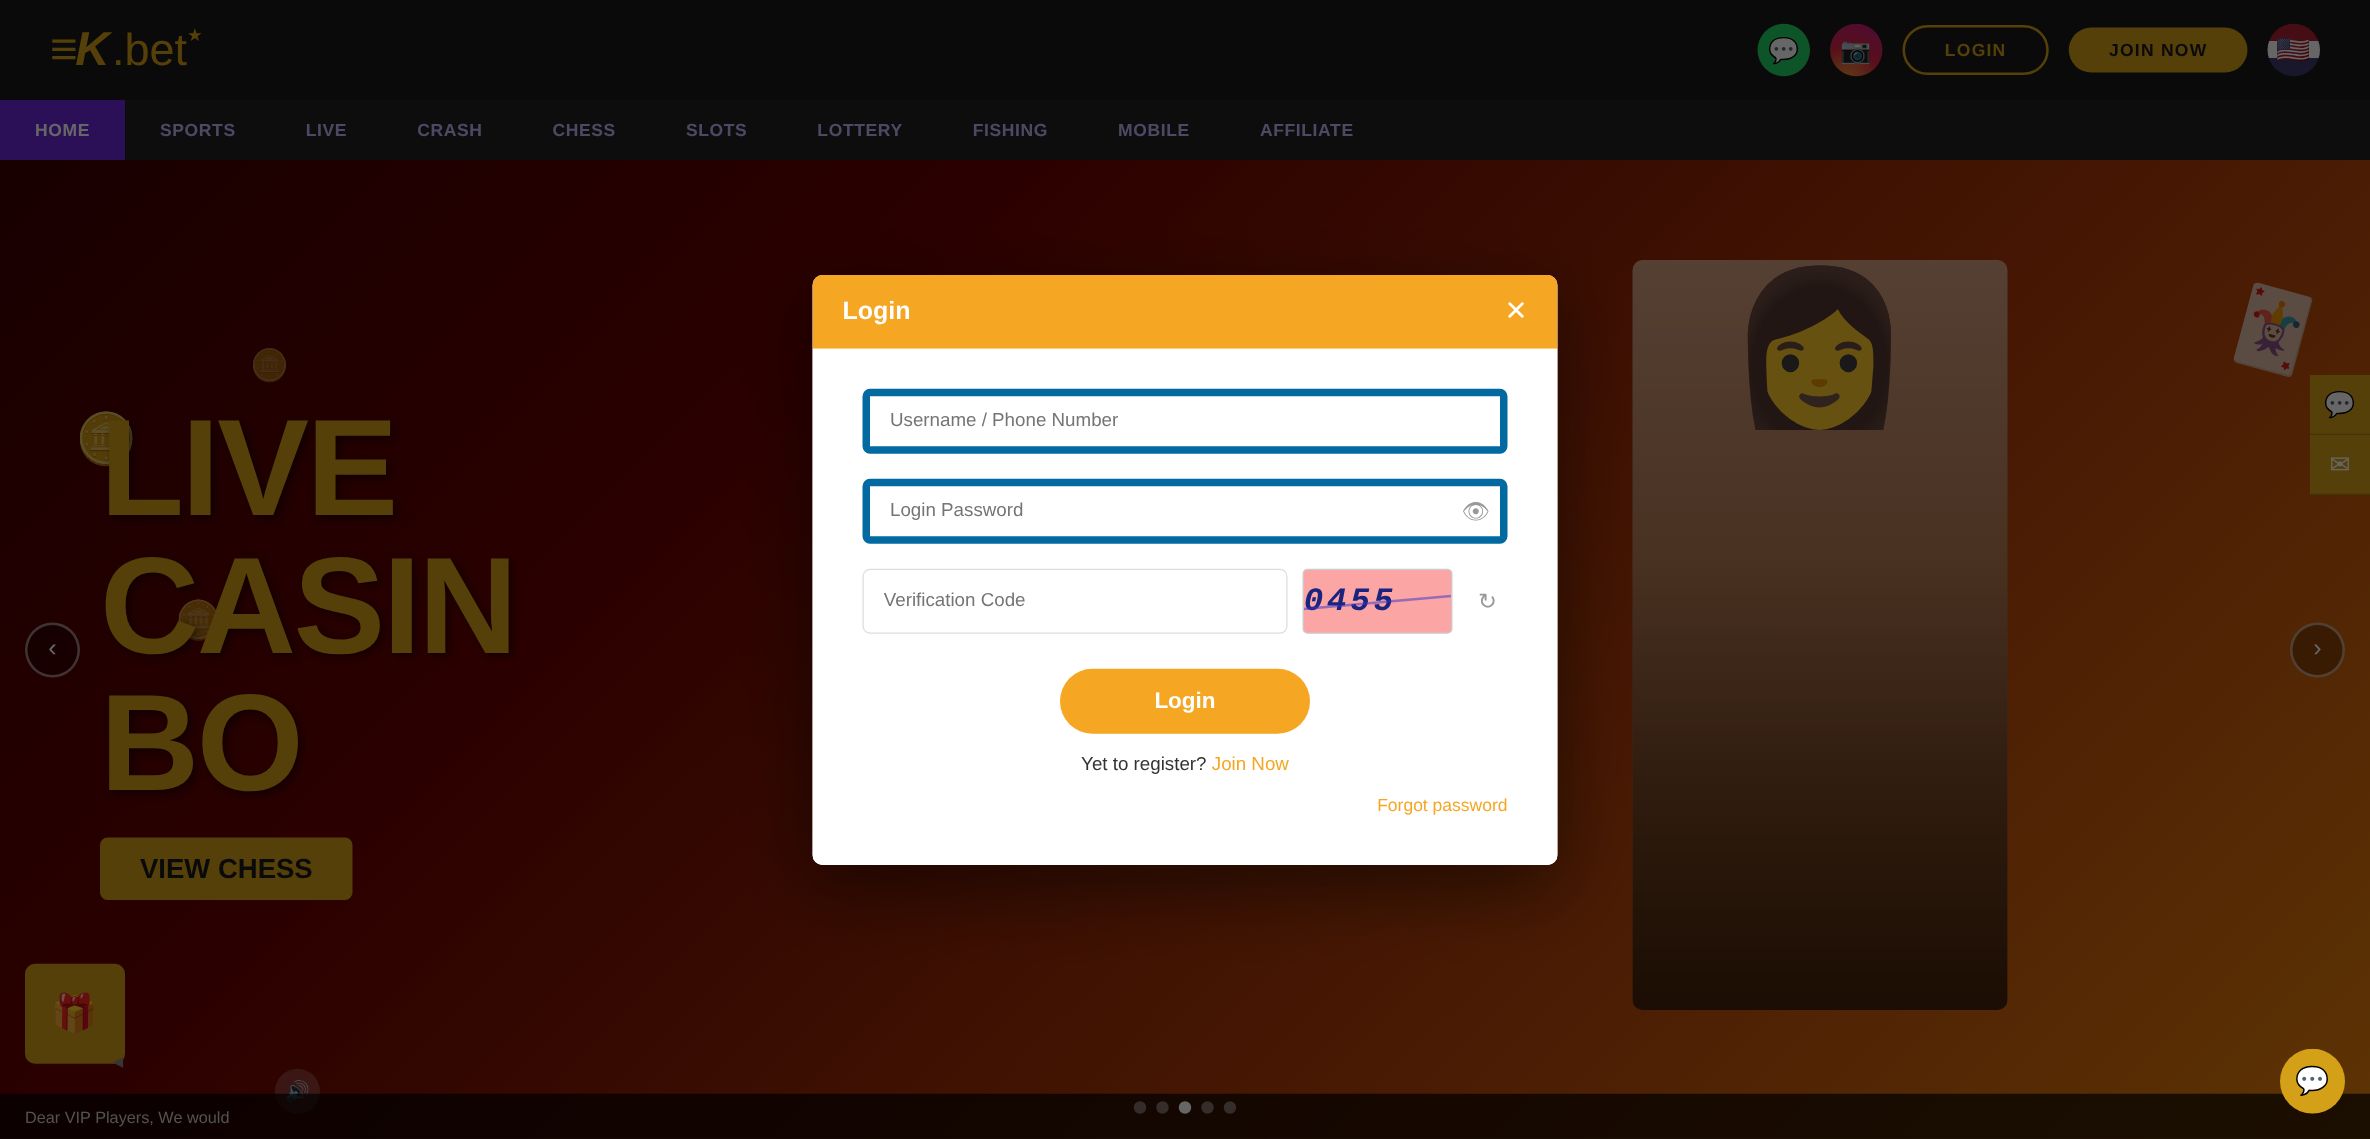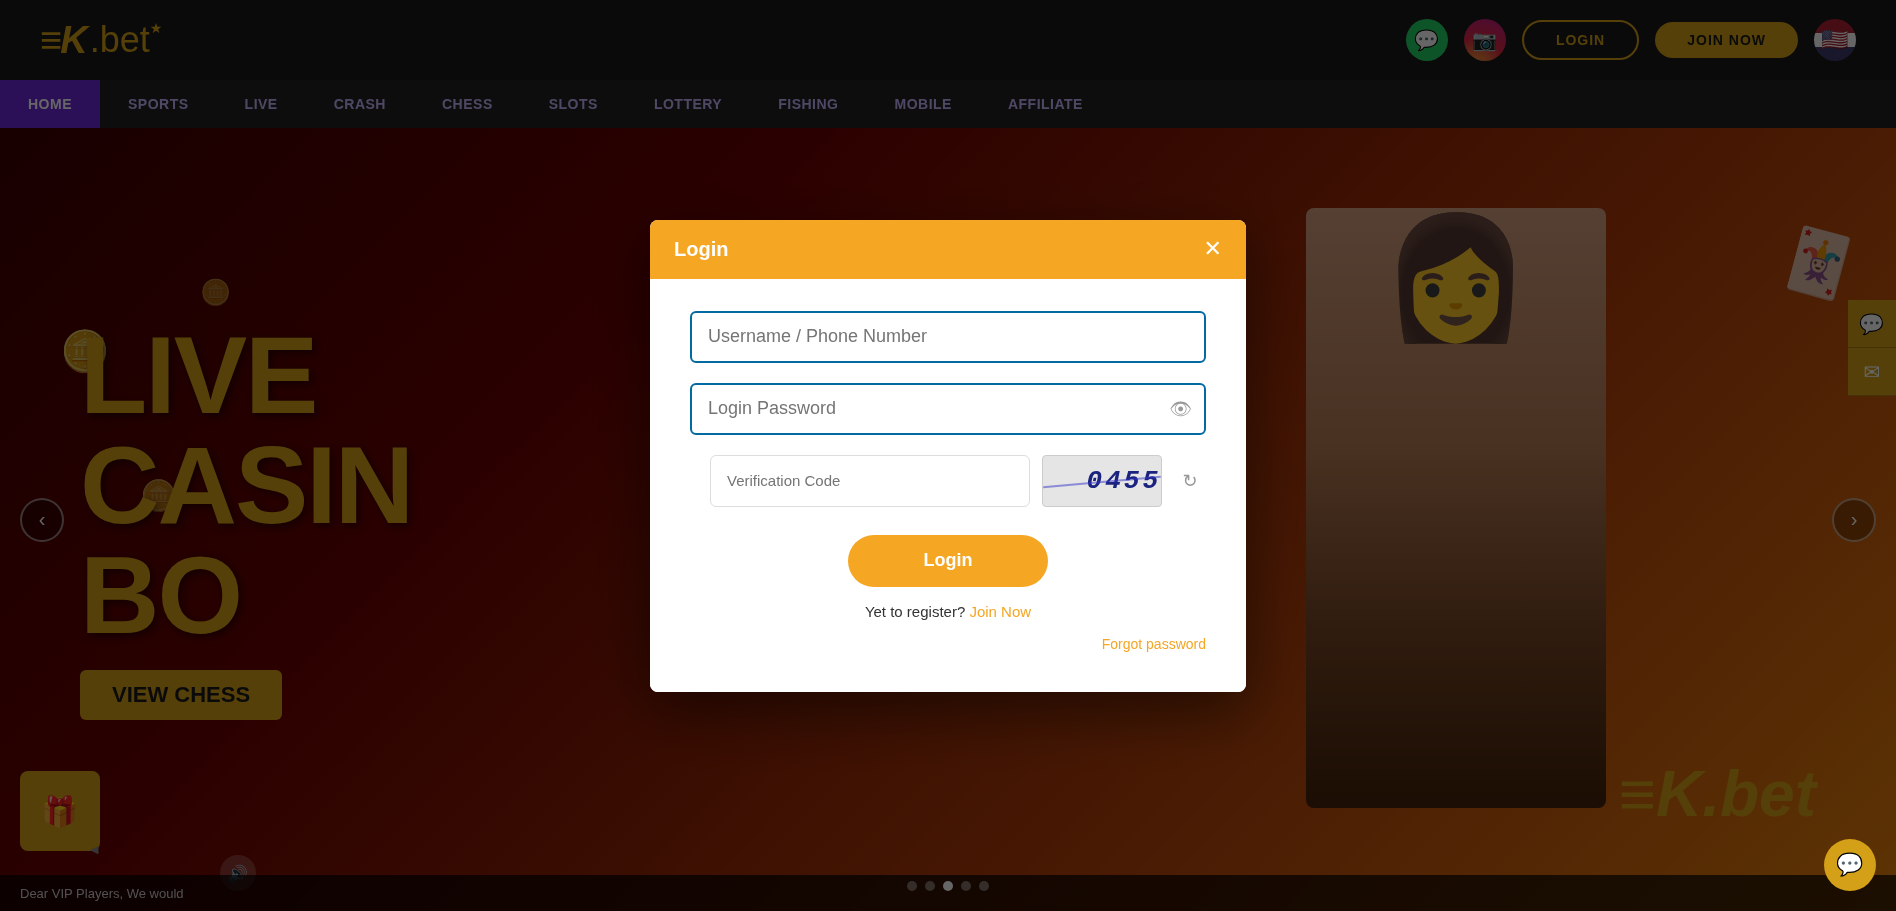--- a/index.html
+++ b/index.html
@@ -311,24 +311,24 @@
       padding: 32px 40px 40px;
       background: white;
     }
     .input-group {
       margin-bottom: 20px;
       position: relative;
     }
     .input-field {
       width: 100%;
       height: 52px;
-      border: 2px solid #0369a1;
+      border: 6px solid #0369a1;
       border-radius: 6px;
       padding: 0 16px;
-      font-size: 18px;
+      font-size: 15px;
       color: #999;
       outline: none;
       background: white;
     }
     .input-eye {
       position: absolute;
       right: 14px;
       top: 50%;
       transform: translateY(-50%);
       color: #999;
@@ -342,31 +342,30 @@
     }
     .captcha-input {
       flex: 1;
       height: 52px;
       border: 1px solid #ddd;
       border-radius: 6px;
       padding: 0 16px;
       font-size: 15px;
       color: #999;
       outline: none;
-      margin-left: 20px;
     }
     .captcha-img {
       width: 120px;
       height: 52px;
-      background: #e5e5e5;
+      background: #fca5a5;
       border: 1px solid #ccc;
       border-radius: 4px;
       display: flex;
       align-items: center;
-      justify-content: flex-end;
+      justify-content: flex-start;
       font-size: 26px;
       font-weight: 900;
       color: #1a237e;
       font-family: 'Courier New', monospace;
       letter-spacing: 3px;
       font-style: italic;
       position: relative;
       overflow: hidden;
     }
     .captcha-refresh {
@@ -471,21 +470,20 @@
 
     <div style="position:absolute; right:260px; top:30px; width:360px; height:700px; display:flex; flex-direction:column; align-items:center; justify-content:center;">
       <div style="width:300px; height:600px; background:linear-gradient(180deg, #d4a080 0%, #8b4513 100%); border-radius:8px; display:flex; align-items:center; justify-content:center; position:relative; overflow:hidden;">
         <div style="font-size:120px; position:absolute; top:0;">👩</div>
         <div style="position:absolute; bottom:0; width:100%; height:60%; background:linear-gradient(180deg, transparent, rgba(0,0,0,0.5));"></div>
       </div>
     </div>
 
     <div style="position:absolute; right:40px; top:100px; font-size:60px; opacity:0.7; transform:rotate(15deg);">🃏</div>
 
-    <div style="position:absolute; bottom:80px; right:80px; font-size:64px; font-weight:900; color:#d4a017; font-style:italic;">≡K.bet</div>
   </div>
 
   <div class="hero-nav-left">‹</div>
   <div class="hero-nav-right">›</div>
 
   <div class="hero-dots">
     <div class="dot"></div>
     <div class="dot"></div>
     <div class="dot active"></div>
     <div class="dot"></div>

